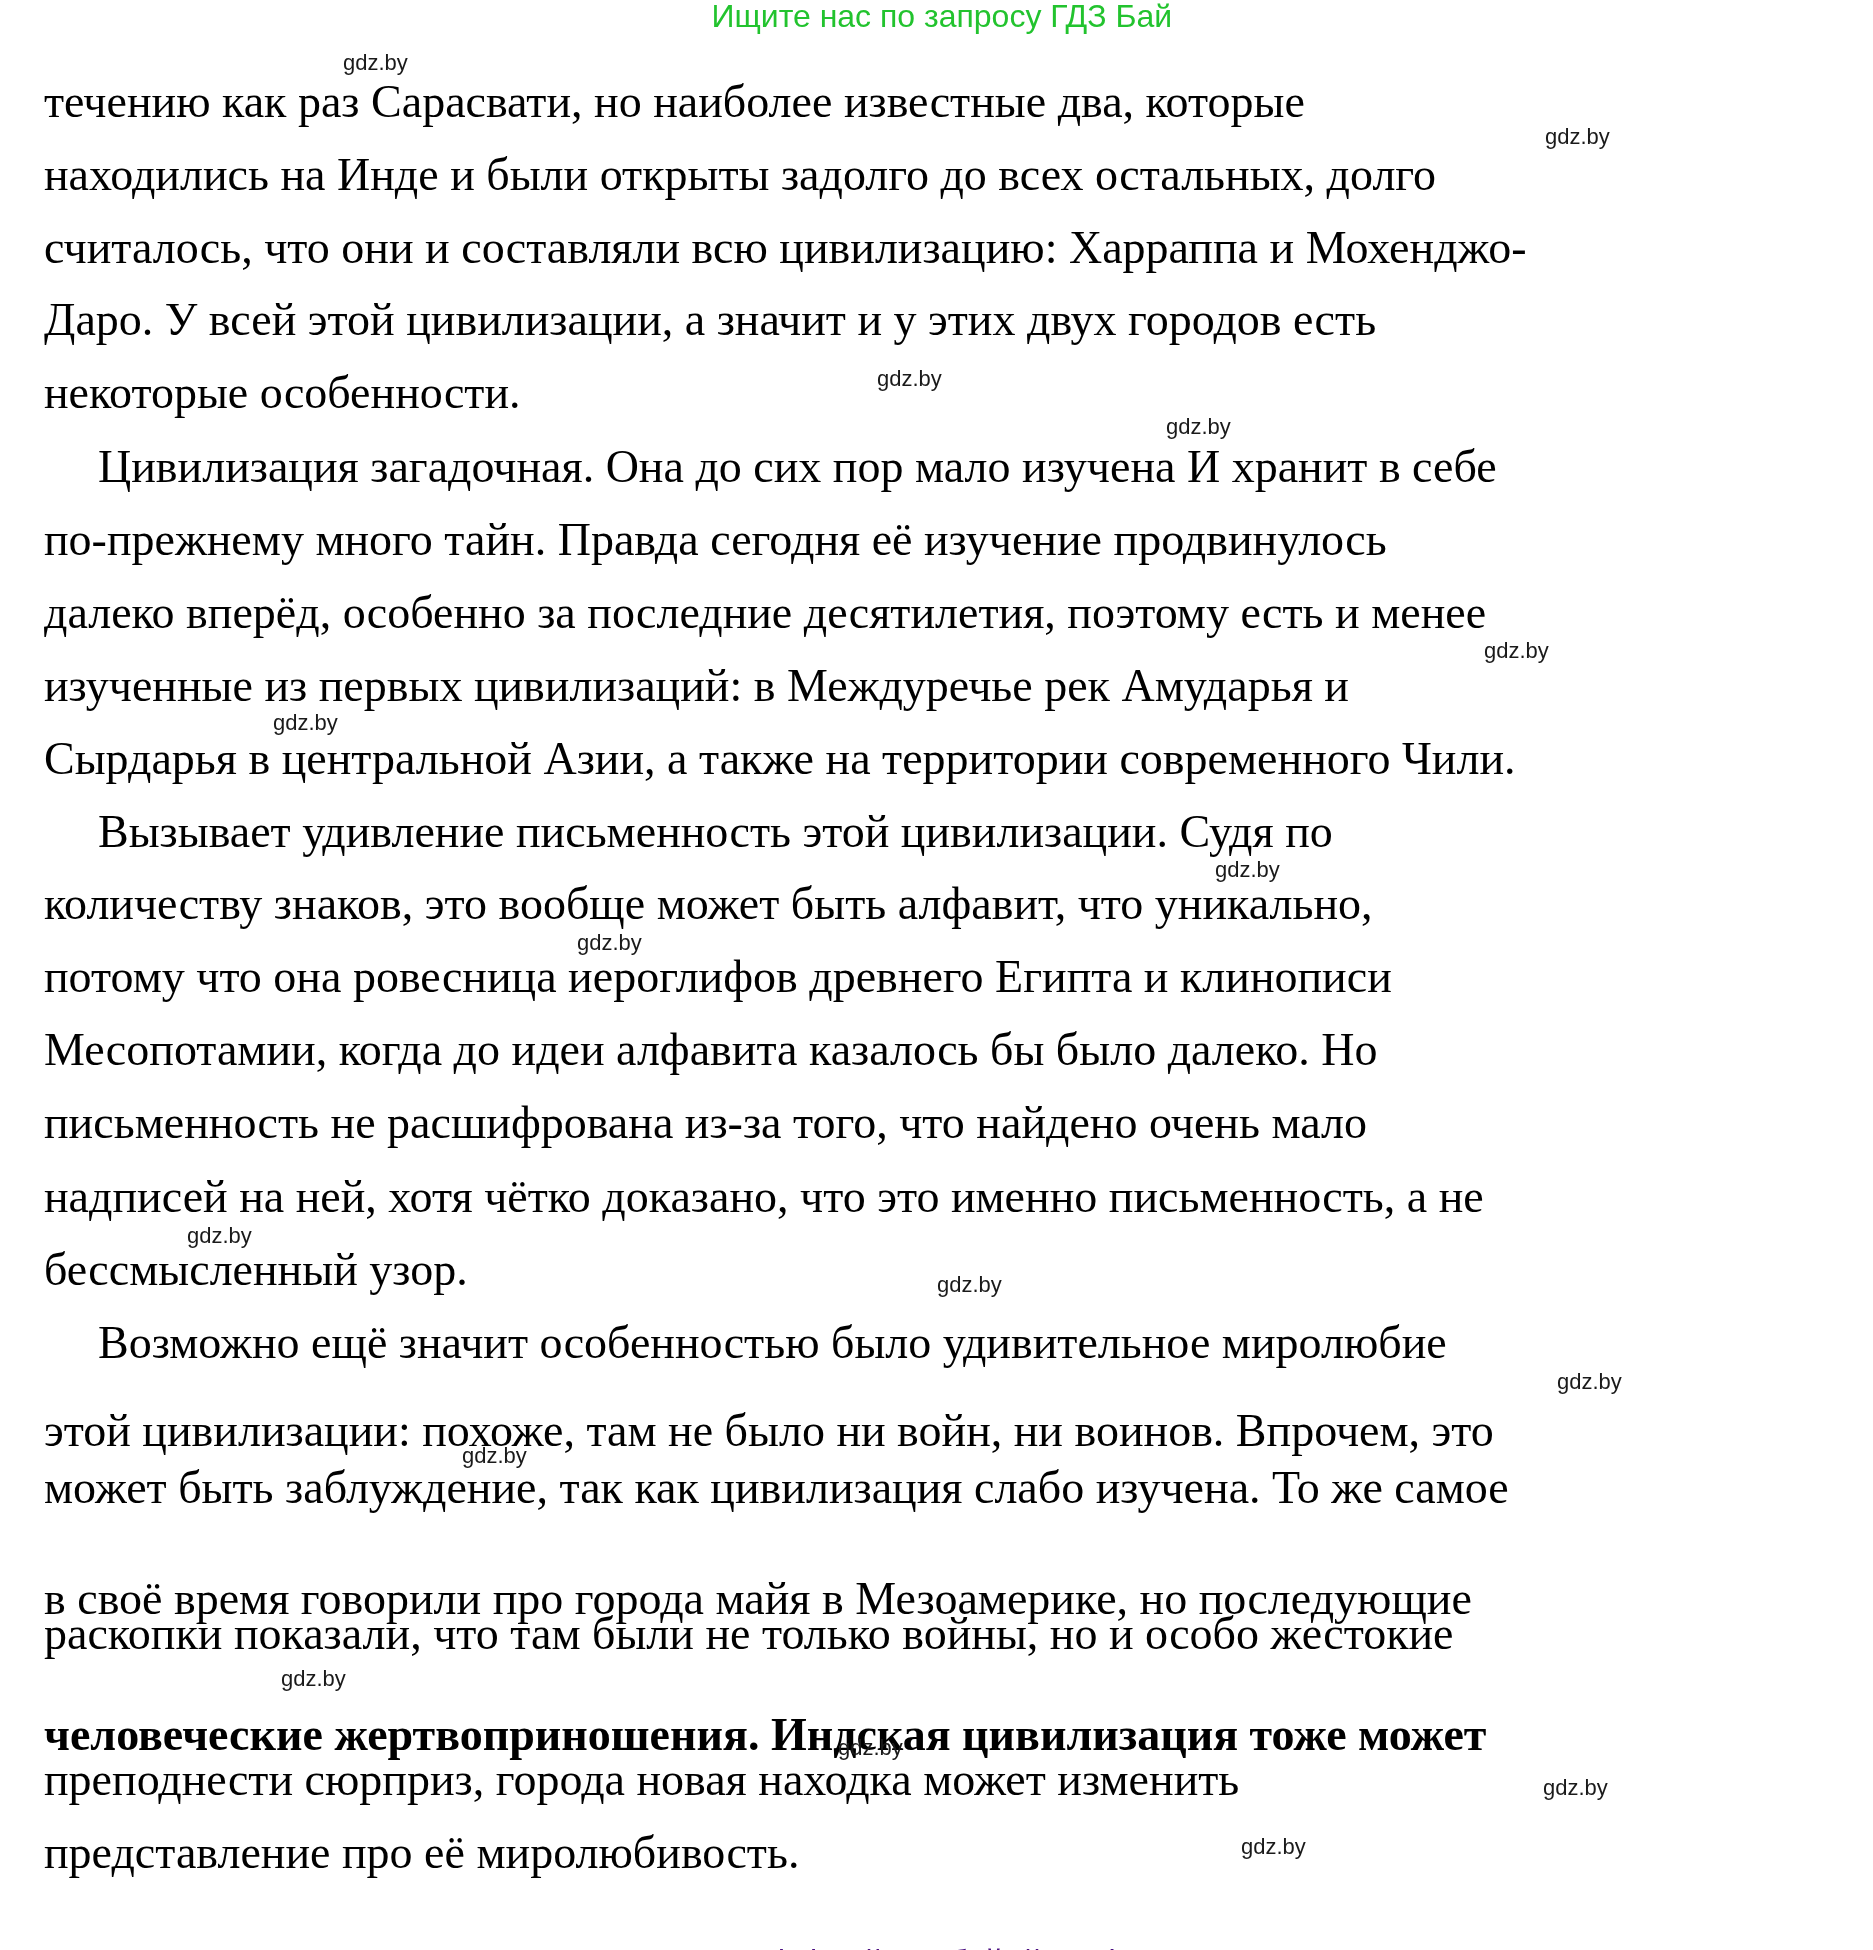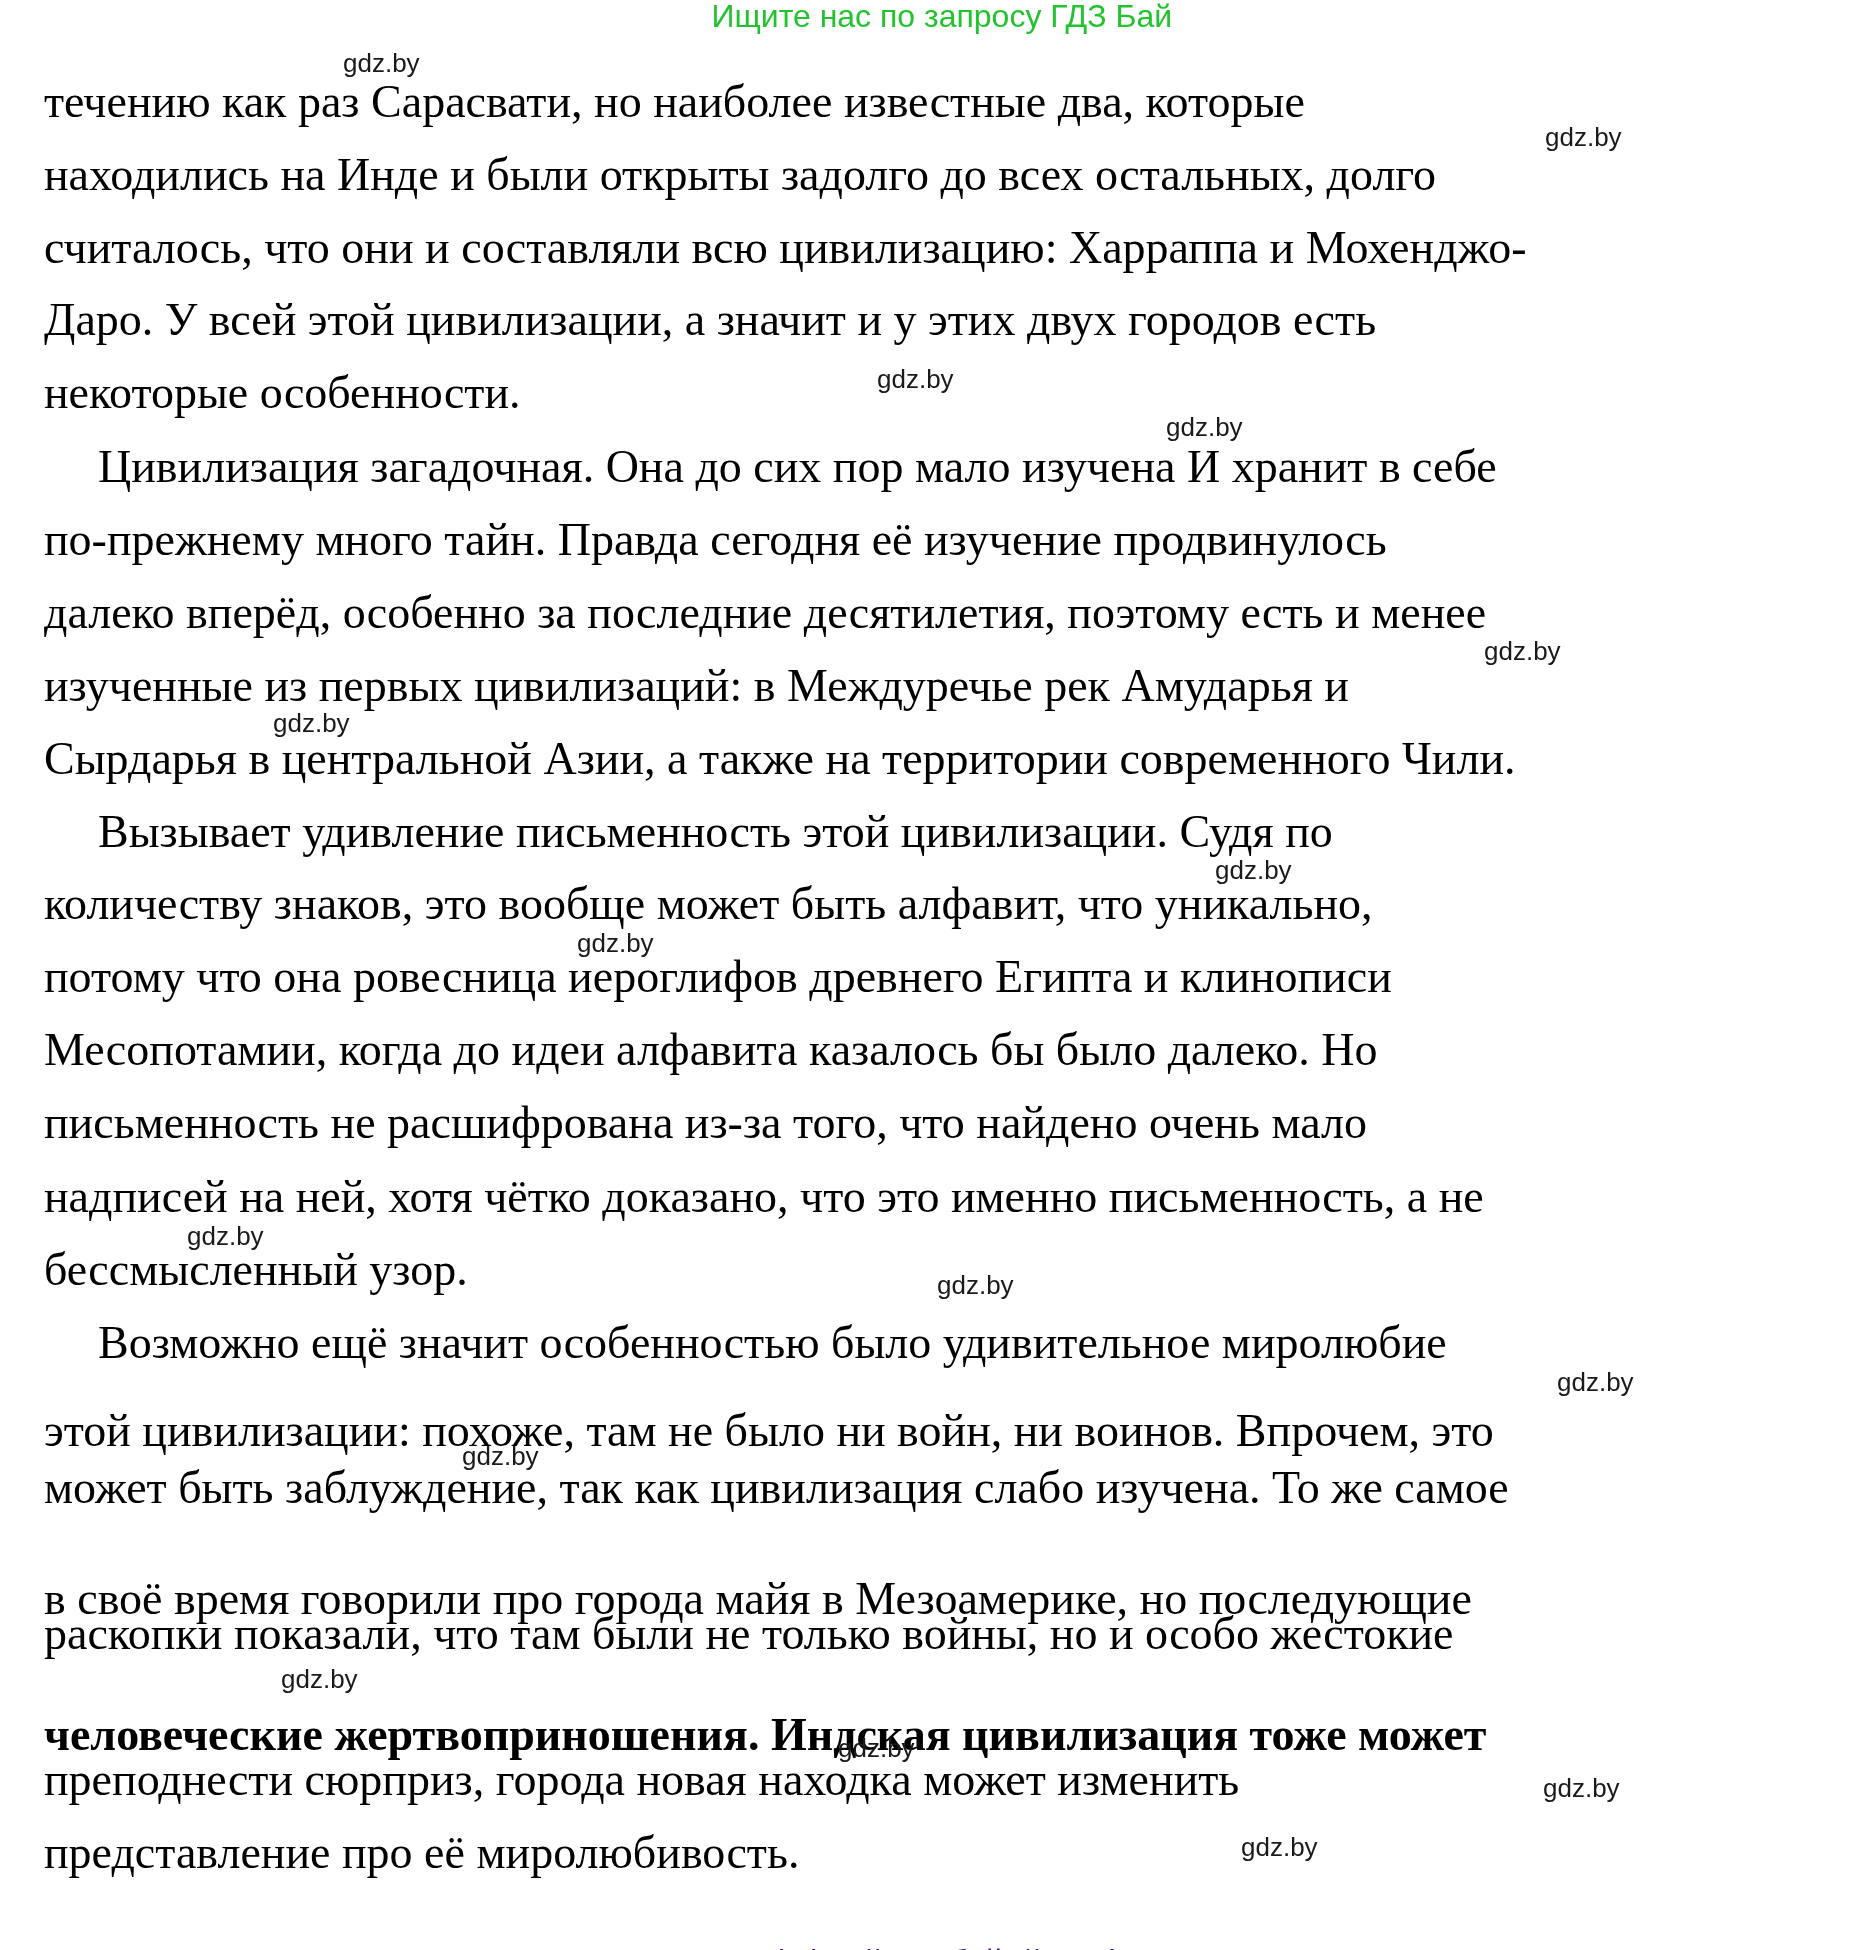--- a/index.html
+++ b/index.html
@@ -16,21 +16,21 @@
     }
     .doc { position: absolute; left: 0; top: 0; width: 1874px; height: 1950px; }
     .line {
       position: absolute; left: 44px; white-space: nowrap;
       font-family: "Liberation Serif", serif; font-size: 46px; line-height: 57px;
       color: #000000;
     }
     .line.indent { left: 98px; }
     .wm {
       position: absolute; white-space: nowrap;
-      font-family: "Liberation Sans", sans-serif; font-size: 26px; line-height: 28px;
+      font-family: "Liberation Sans", sans-serif; font-size: 22px; line-height: 28px;
       color: #1a1a1a;
     }
   </style>
 </head>
 <body>
 
 <div class="header" style="top:-2.8px;">
   <span>Ищите нас по запросу ГДЗ Бай</span>
 </div>
 

